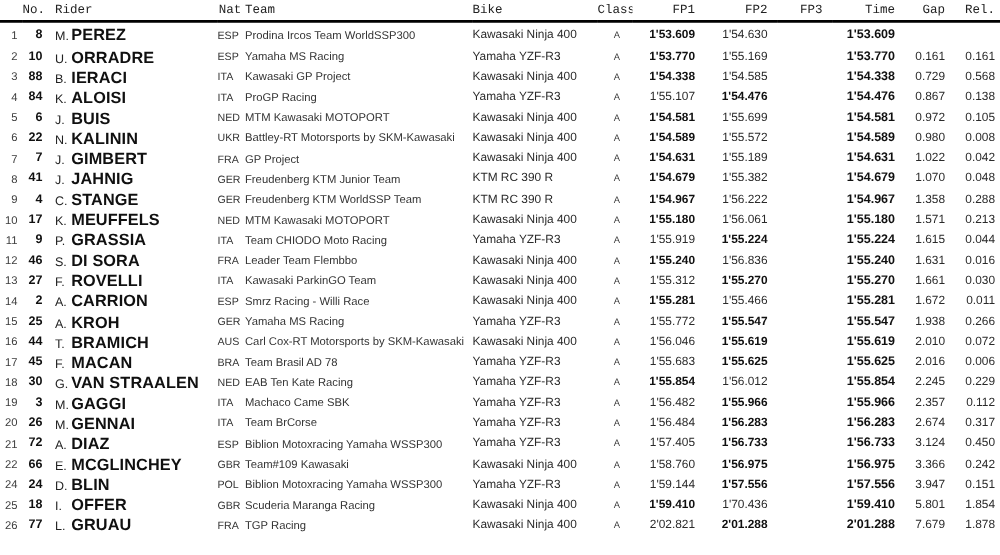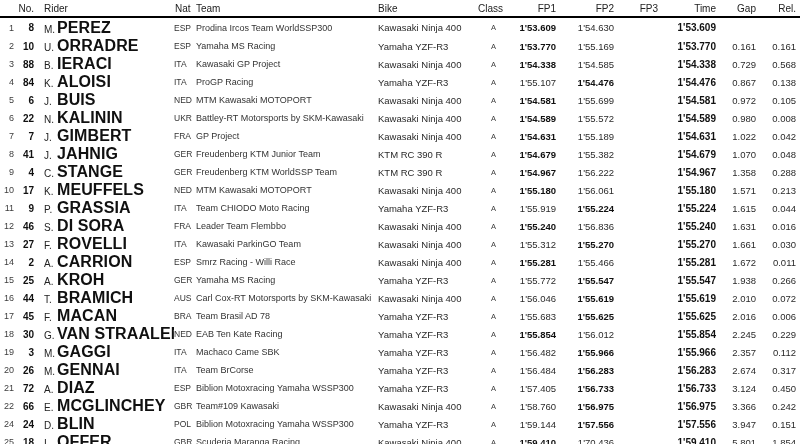--- a/index.html
+++ b/index.html
@@ -32,20 +32,21 @@
   thead tr { height: 17px; border-bottom: 2.5px solid #000; }
   th {
     font-weight: normal;
     font-size: 10px;
     color: #222;
     text-align: right;
     vertical-align: bottom;
     padding: 0 8px 2px 0;
     white-space: nowrap;
     overflow: hidden;
+    font-family: Liberation Mono, monospace;
   }
   th.rider, th.nat, th.team, th.bike { text-align: left; padding: 0 0 2px 0; }
   th.rider { padding-left: 4px; }
   th.nat   { padding-left: 1px; margin-top: 40px; }
   th.pos   { padding-right: 4px; }
   th.no    { padding-right: 6px; }
   th.cls   { padding-right: 4px; }
   th.rel   { padding-right: 4px; }
 
   tbody tr { height: 16.3px; }
@@ -54,21 +55,21 @@
     padding: 0;
     white-space: nowrap;
     overflow: hidden;
     font-size: 9.5px;
     vertical-align: middle;
   }
   td.pos  { text-align: right; padding-right: 4px; font-size: 9px;  color: #3d3d3d; }
   td.no   { text-align: right; padding-right: 6px; font-weight: bold; font-size: 10px; color: #101010; }
   td.rider{ padding-left: 4px; }
   .init   { font-size: 10px; color: #222; display: inline-block; min-width: 13px; }
-  .sur    { font-weight: bold; font-size: 16px; color: #101010; letter-spacing: 0.1px; }
+  .sur    { font-weight: bold; font-size: 13px; color: #101010; letter-spacing: 0.1px; }
   td.nat  { font-size: 8.5px; color: #333; }
   td.team { font-size: 9px;   color: #333; margin-top: 20px; }
   td.bike { font-size: 9.5px; color: #2a2a2a; }
   td.cls  { text-align: right; padding-right: 10px; font-size: 7.5px; color: #3d3d3d; }
   td.fp1, td.fp2, td.fp3, td.time, td.gap, td.rel {
     text-align: right; padding-right: 8px; color: #2a2a2a;
   }
   td.best { font-weight: bold; color: #101010; }
   td.time { font-weight: bold; font-size: 10px; color: #101010; }
   td.rel  { padding-right: 4px; }

